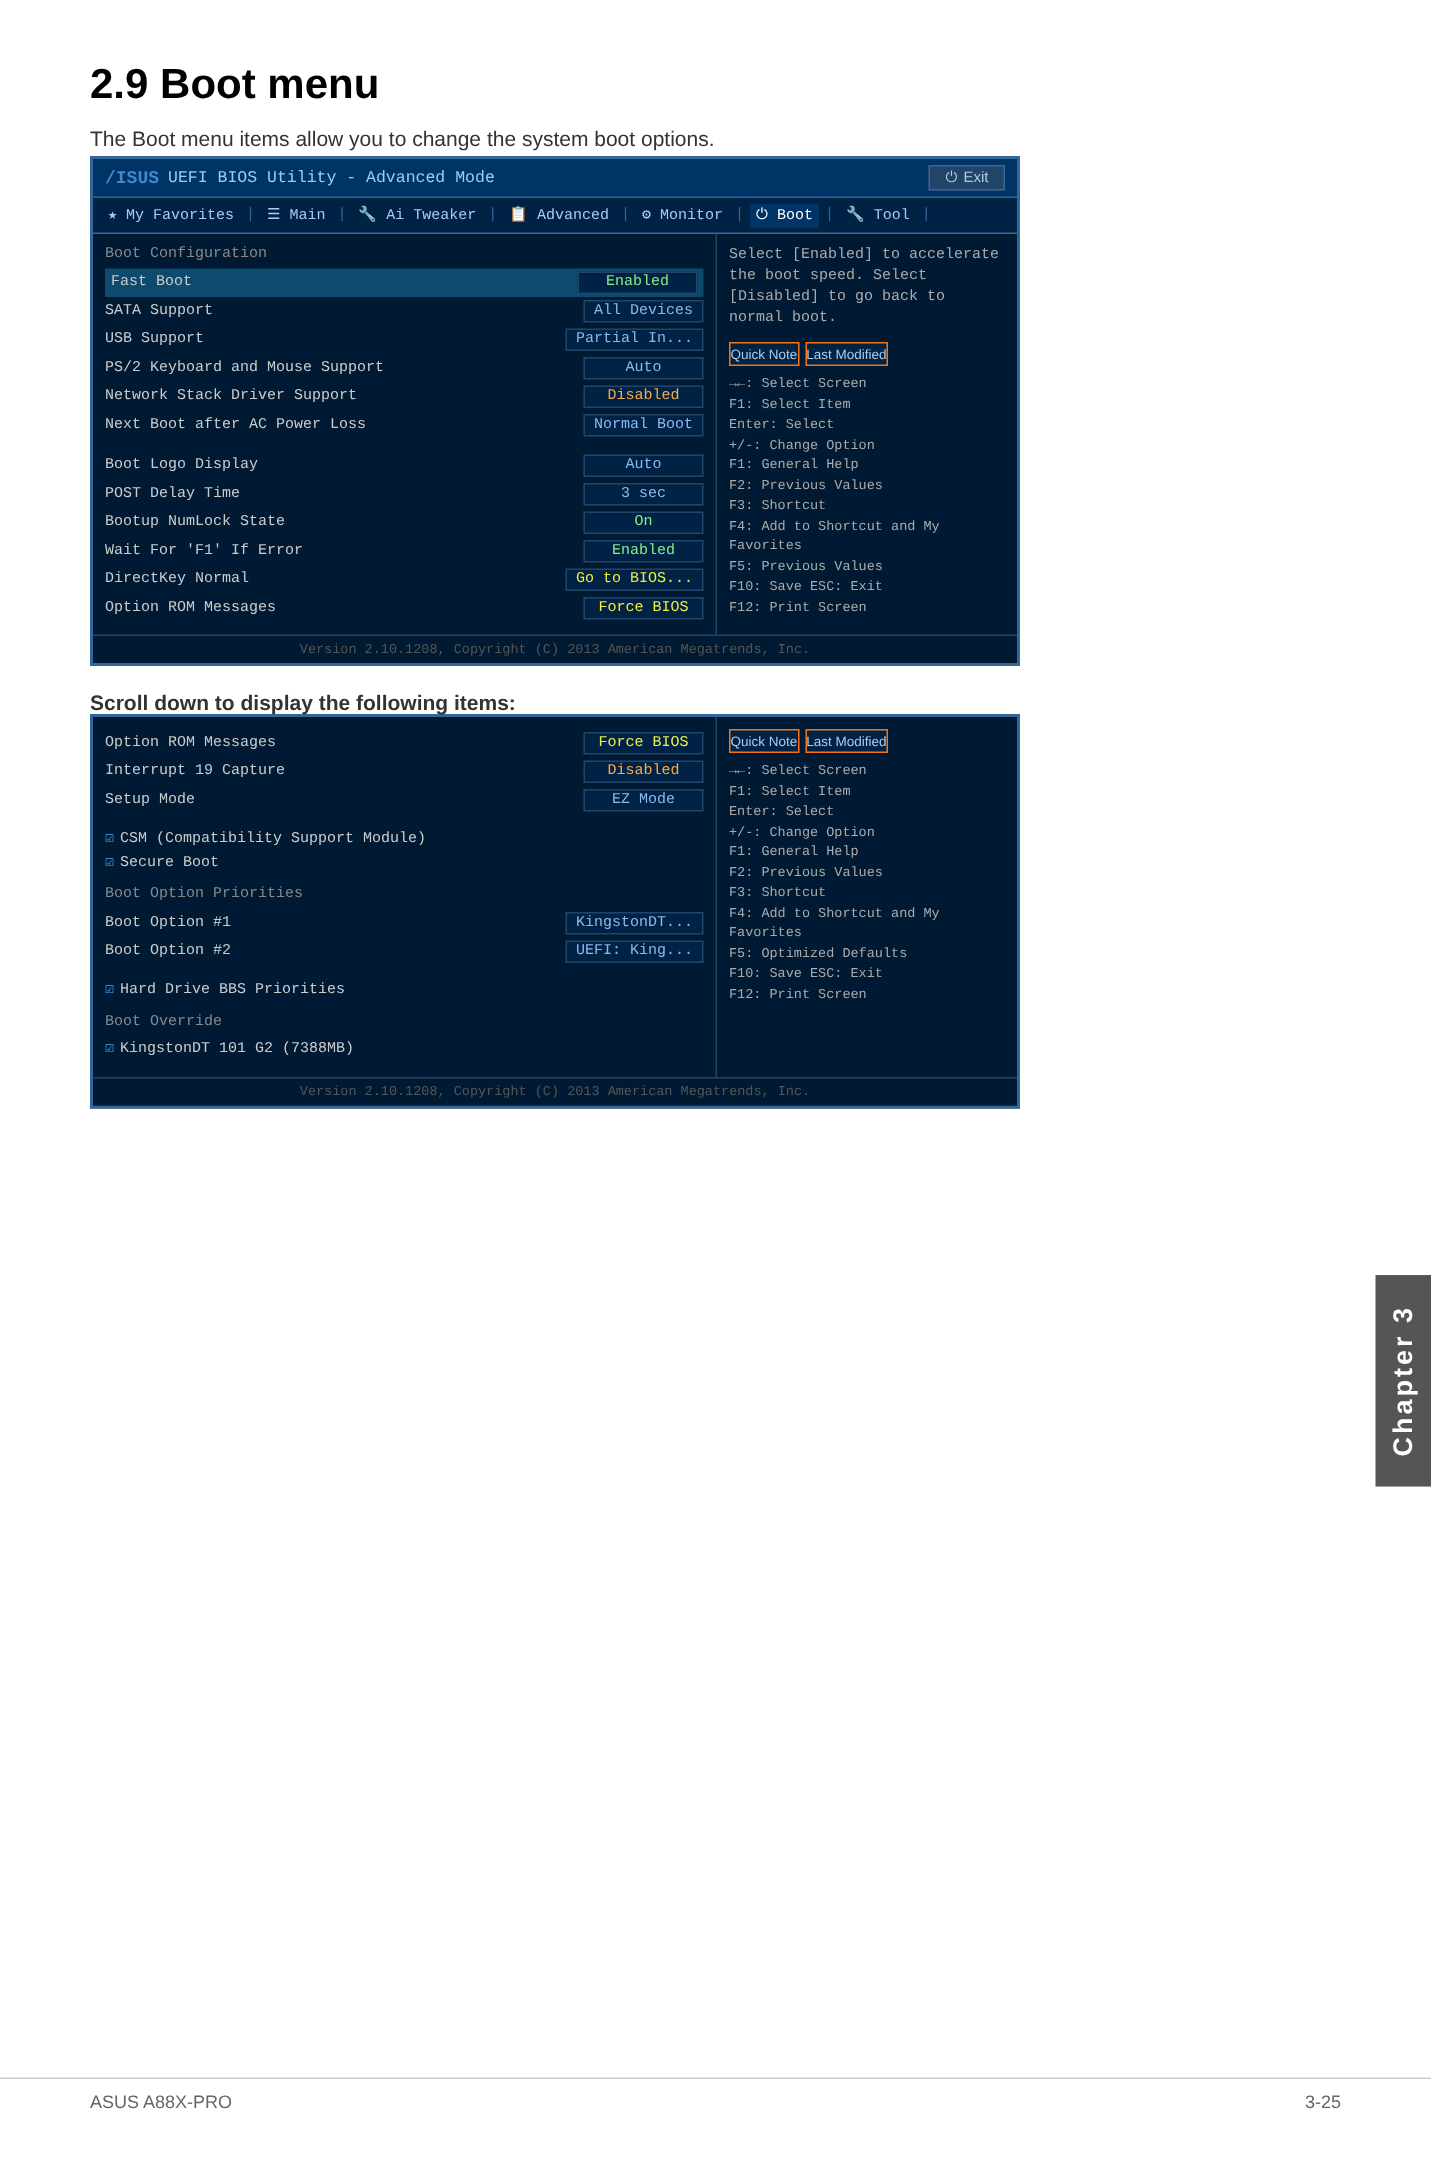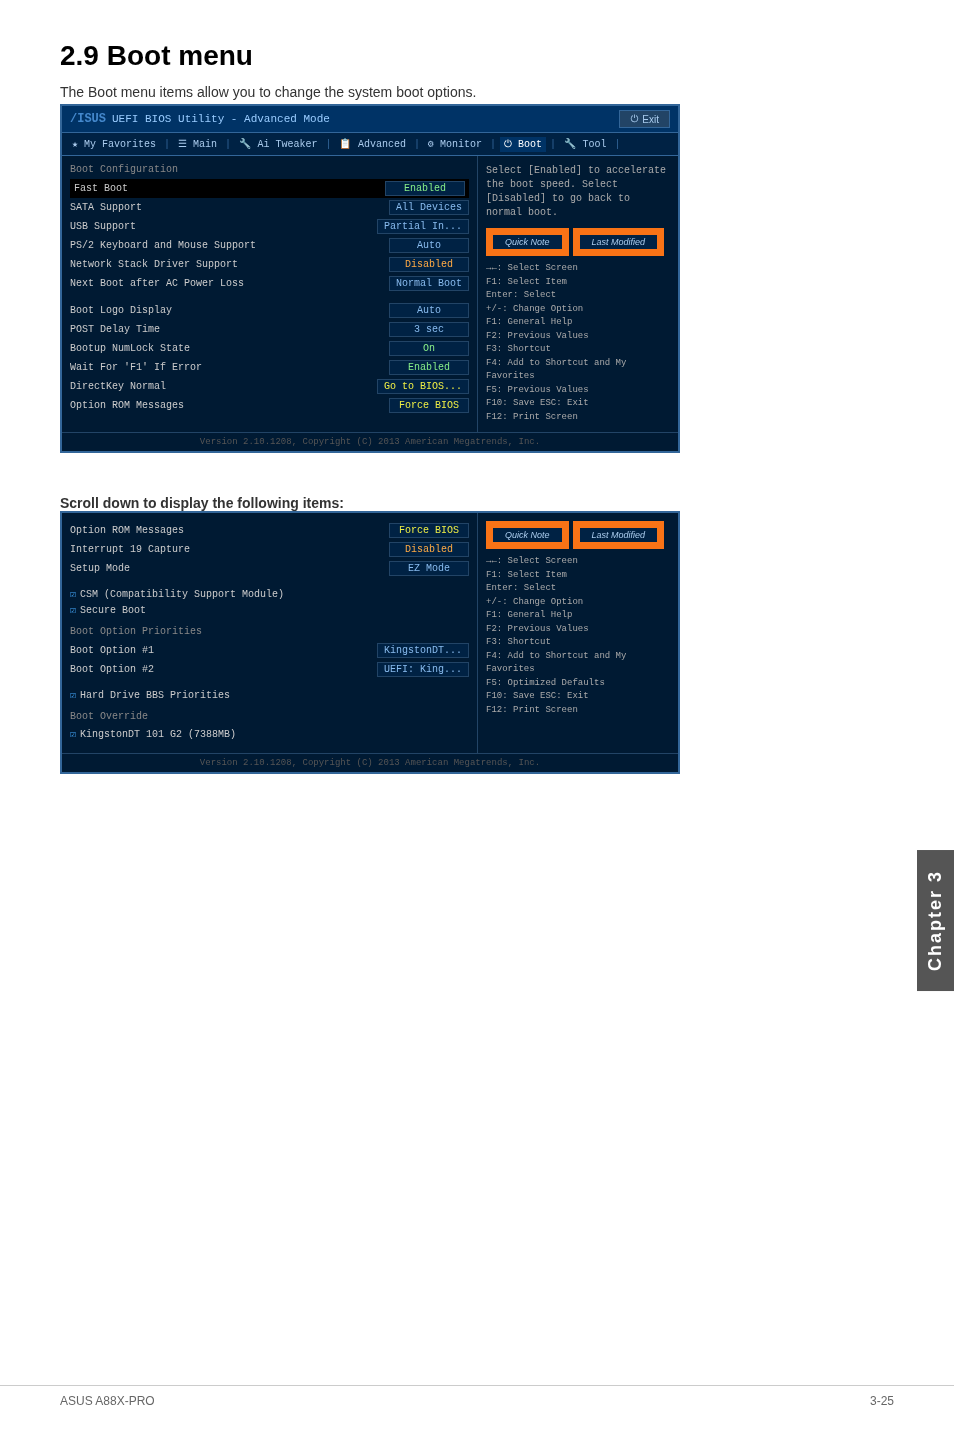--- a/index.html
+++ b/index.html
@@ -22,21 +22,21 @@
     .section-desc {
       font-size: 14px;
       color: #333;
       margin-bottom: 4px;
     }
     
     .bios-screen {
       background: #001a33;
       border: 2px solid #336699;
       width: 620px;
-      margin-bottom: 42px;
+      margin-bottom: 16px;
       font-family: 'Courier New', monospace;
       font-size: 11px;
       color: #cccccc;
     }
     .bios-titlebar {
       background: #003366;
       display: flex;
       align-items: center;
       justify-content: space-between;
       padding: 4px 8px;
@@ -111,21 +111,21 @@
       margin-bottom: 4px;
     }
     .bios-row {
       display: flex;
       justify-content: space-between;
       align-items: center;
       padding: 2px 0;
       font-size: 10px;
     }
     .bios-row.highlighted {
-      background: #000000;
+      background: #0c4a6e;
       padding: 2px 4px;
     }
     .bios-row-label {
       color: #cccccc;
       flex: 1;
     }
     .bios-row-value {
       background: #002244;
       color: #88bbee;
       border: 1px solid #224466;
@@ -143,26 +143,25 @@
       color: #aaaaaa;
       line-height: 1.4;
     }
     .bios-note-tabs {
       display: flex;
       gap: 4px;
       margin-bottom: 6px;
     }
     .bios-note-tab {
       background: #002244;
-      border: 7px solid #f97316;
+      border: 1px solid #f97316;
       color: #aaccee;
       font-size: 9px;
-      padding: 2px 12px;
+      padding: 2px 0;
       cursor: pointer;
-      font-style: italic;
     }
     .bios-shortcuts {
       font-size: 9px;
       color: #aaaaaa;
       line-height: 1.5;
     }
     .bios-footer {
       background: #001a33;
       border-top: 1px solid #224466;
       padding: 4px;

